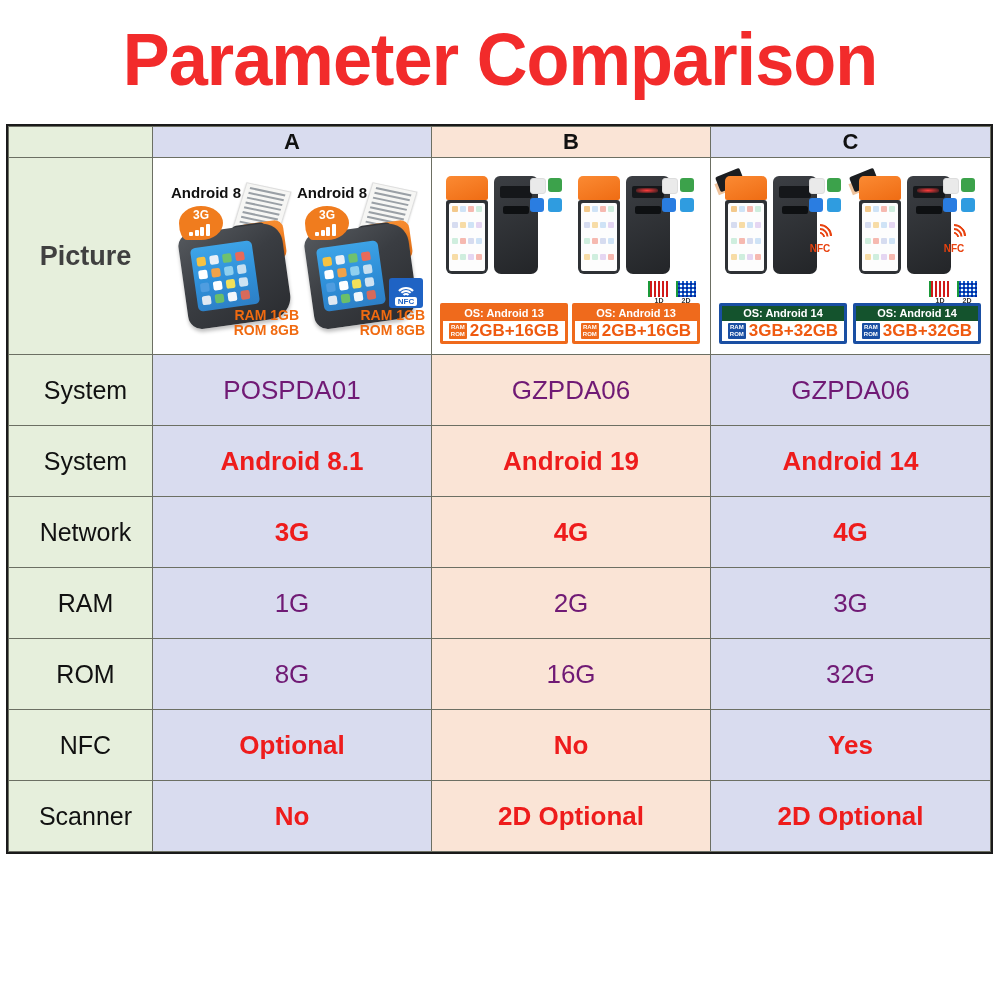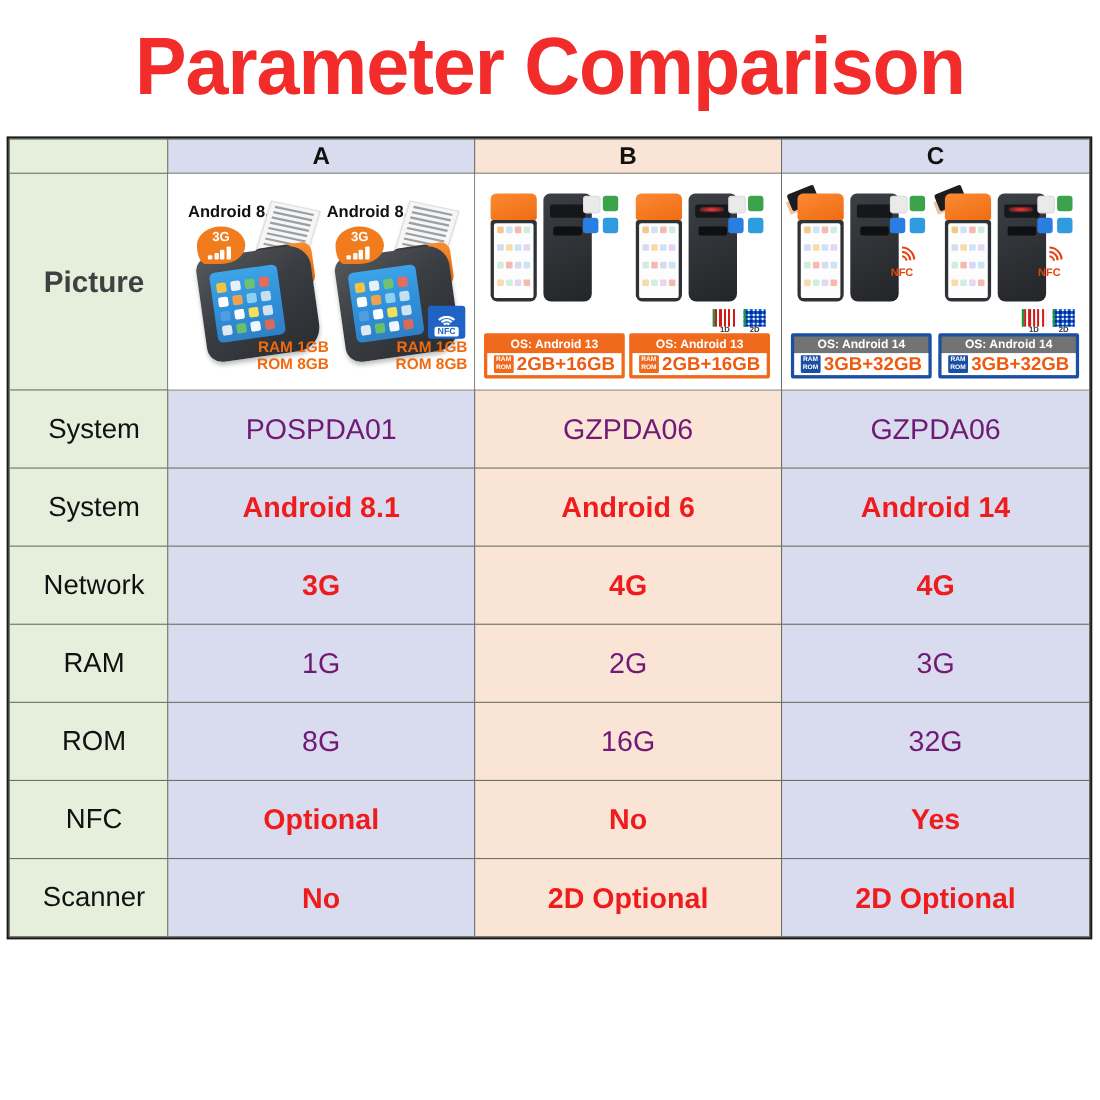--- a/index.html
+++ b/index.html
@@ -267,21 +267,21 @@
       repeating-linear-gradient(90deg,#1a62c9 0 2px,#fff 2px 4px),
       repeating-linear-gradient(0deg,#1a62c9 0 2px,#fff 2px 4px);
     background-blend-mode: multiply;
     border-left: 2px solid #1a9a3a;
   }
   .devBC .banner {
     position:absolute; left: 0; bottom: 2px; width: 100%;
     border: 3px solid #ef6a1c; border-radius: 2px; box-sizing: border-box;
     background: #ef6a1c;
   }
-  .devBC.blue .banner { border-color:#1a4fa3; background:#737373; }
+  .devBC.blue .banner { border-color:#1a4fa3; background:#14532d; }
   .devBC .banner .os {
     color:#fff; font-size: 11px; font-weight: bold; text-align:center;
     line-height: 15px; white-space:nowrap;
   }
   .devBC .banner .mem {
     background:#fff; display:flex; align-items:center; justify-content:center;
     gap: 3px; padding: 1px 2px;
   }
   .devBC .banner .mem .tag {
     background:#ef6a1c; color:#fff; font-size:6px; font-weight:bold;
@@ -689,21 +689,21 @@
 
     <tr class="data-row">
           <td class="col-label">System</td>
           <td class="col-a row-cell">POSPDA01</td>
           <td class="col-b row-cell">GZPDA06</td>
           <td class="col-c row-cell">GZPDA06</td>
         </tr>
         <tr class="data-row">
           <td class="col-label">System</td>
           <td class="col-a row-cell red">Android 8.1</td>
-          <td class="col-b row-cell red">Android 6</td>
+          <td class="col-b row-cell red">Android 19</td>
           <td class="col-c row-cell red">Android 14</td>
         </tr>
         <tr class="data-row">
           <td class="col-label">Network</td>
           <td class="col-a row-cell red">3G</td>
           <td class="col-b row-cell red">4G</td>
           <td class="col-c row-cell red">4G</td>
         </tr>
         <tr class="data-row">
           <td class="col-label">RAM</td>

